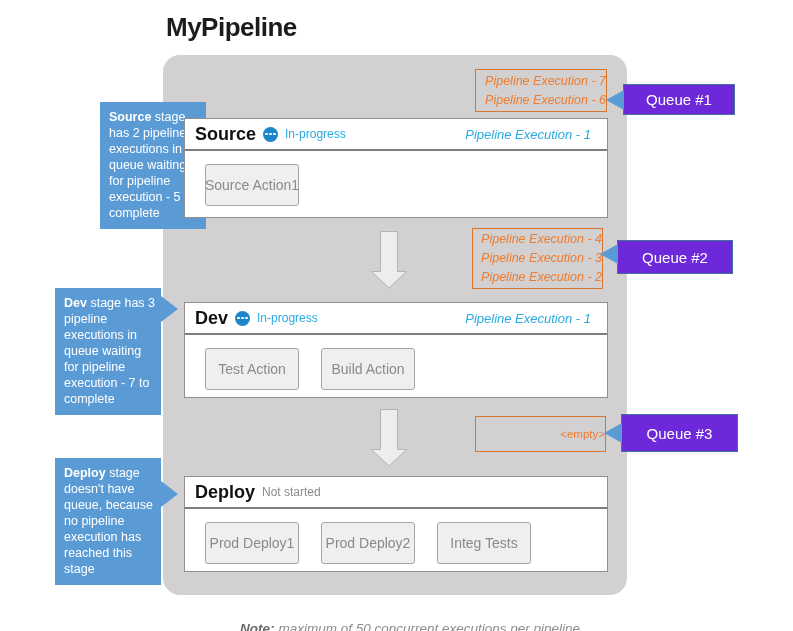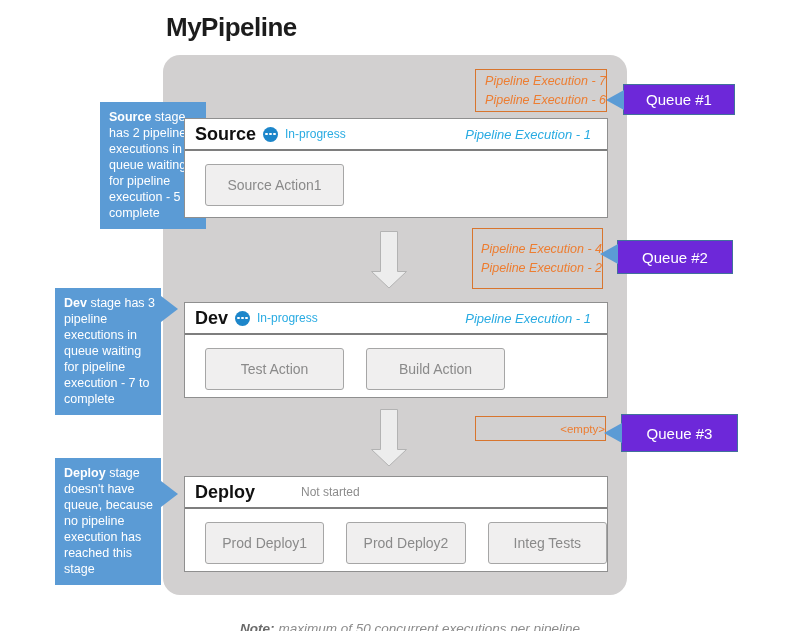--- a/index.html
+++ b/index.html
@@ -15,31 +15,31 @@
   
   .stage{background:#ffffff;border:1px solid #8f8f8f;box-sizing:border-box;}
   .stage-source{left:184px;top:118px;width:424px;height:100px;}
   .stage-dev{left:184px;top:302px;width:424px;height:96px;}
   .stage-deploy{left:184px;top:476px;width:424px;height:96px;}
   .stage-header{height:30px;border-bottom:2px solid #7e7e7e;display:flex;align-items:center;padding:0 12px 0 10px;gap:7px;}
   .stage-name{font-weight:700;font-size:18px;color:#111111;}
   .status-icon{width:15px;height:15px;border-radius:50%;background:#1d86ca;display:flex;align-items:center;justify-content:center;gap:1.5px;flex:0 0 auto;}
   .status-icon i{display:block;width:2.5px;height:2.5px;background:#ffffff;border-radius:50%;}
   .status-text{font-size:12px;color:#29abe2;}
-  .status-text.notstarted{color:#8c8c8c;margin-left:39px;}
+  .status-text.notstarted{color:#8c8c8c;}
   .exec-label{margin-left:auto;font-size:13px;font-style:italic;color:#29abe2;margin-right:4px;white-space:nowrap;}
   .actions{display:flex;gap:22px;padding:13px 0 0 20px;}
-  .action{width:139px;height:42px;background:#f0efef;border:1px solid #a6a6a6;border-radius:3px;color:#8a8a8a;
+  .action{width:94px;height:42px;background:#f0efef;border:1px solid #a6a6a6;border-radius:3px;color:#8a8a8a;
           font-size:14px;display:flex;align-items:center;justify-content:center;box-sizing:border-box;white-space:nowrap;}
   
   .orange-box{border:1px solid #d8752e;color:#ed7d31;font-size:12.5px;font-style:italic;
               display:flex;flex-direction:column;justify-content:center;text-align:right;line-height:19px;box-sizing:border-box;}
   .orange-1{left:475px;top:69px;width:132px;height:43px;}
   .orange-2{left:472px;top:228px;width:131px;height:61px;padding-left:8px;}
-  .orange-3{left:475px;top:416px;width:131px;height:25px;font-style:normal;font-size:11.5px;line-height:14px;}
+  .orange-3{left:475px;top:416px;width:131px;height:36px;font-style:normal;font-size:11.5px;line-height:14px;}
   
   .queue-label{background:#6d28d9;border:1px solid #41719c;color:#ffffff;font-size:15px;
                display:flex;align-items:center;justify-content:center;box-sizing:border-box;}
   .queue-1{left:623px;top:84px;width:112px;height:31px;}
   .queue-2{left:617px;top:240px;width:116px;height:34px;}
   .queue-3{left:621px;top:414px;width:117px;height:38px;}
   .queue-tri{position:absolute;left:-18px;width:0;height:0;
              border-top:10px solid transparent;border-bottom:10px solid transparent;border-right:18px solid #5b9bd5;}
   .queue-1 .queue-tri{top:5px;}
   .queue-2 .queue-tri{top:3px;}
@@ -114,20 +114,21 @@
 </div>
 
 <div class="abs down-arrow arrow-1">
   <svg width="36" height="58" viewBox="0 0 36 58">
     <polygon points="9.5,0.5 26.5,0.5 26.5,40.5 35.5,40.5 18,57 0.5,40.5 9.5,40.5" fill="#ededed" stroke="#b3b3b3" stroke-width="1"></polygon>
   </svg>
 </div>
 
 <div class="abs orange-box orange-2">
   <div>Pipeline Execution - 4</div>
+  <div>Pipeline Execution - 3</div>
   <div>Pipeline Execution - 2</div>
 </div>
 
 <div class="abs queue-label queue-2">
   <span class="queue-tri"></span>
   <span>Queue #2</span>
 </div>
 
 <div class="abs stage stage-dev">
   <div class="stage-header">

